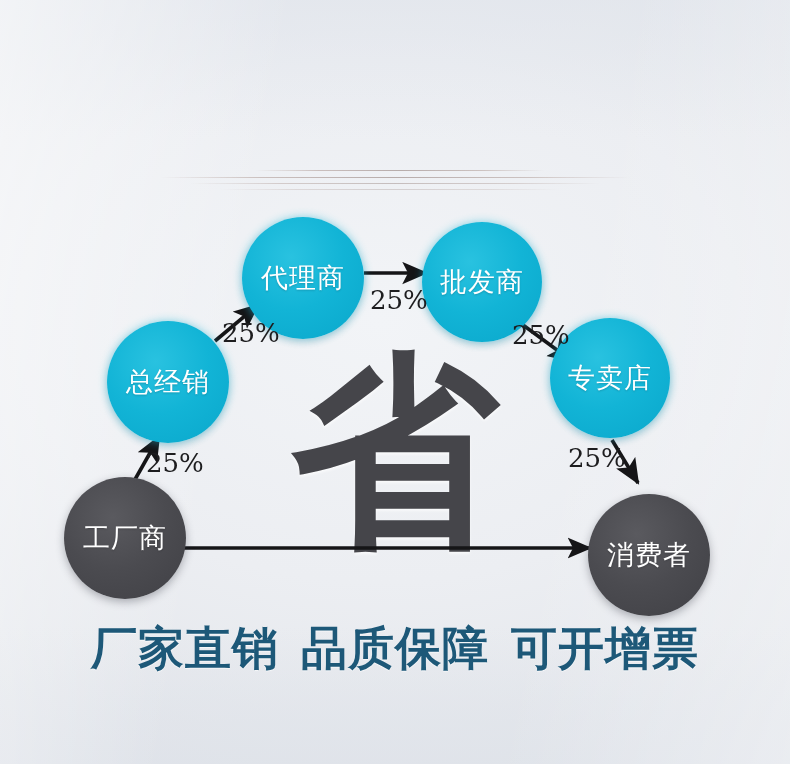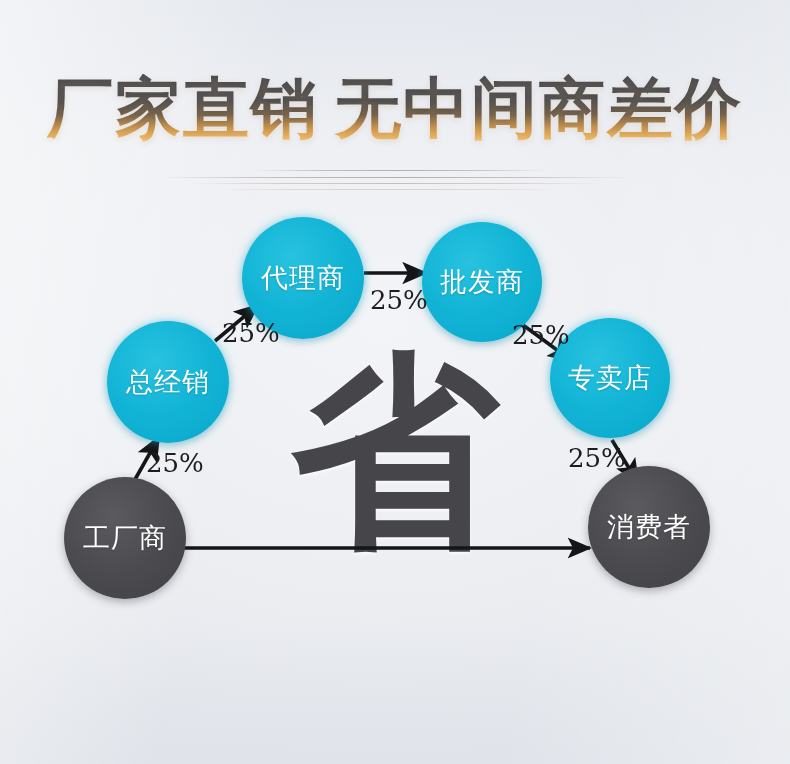--- a/index.html
+++ b/index.html
@@ -123,21 +123,21 @@
     display: block;
     text-shadow: 0 1px 2px rgba(0,0,0,0.18);
   }
 
   
   #node-factory   { left: 64px;  top: 477px; width: 122px; height: 122px; justify-content: center; }
   #node-general   { left: 107px; top: 321px; width: 122px; height: 122px; }
   #node-agent     { left: 242px; top: 217px; width: 122px; height: 122px; }
   #node-wholesale { left: 422px; top: 222px; width: 120px; height: 120px; }
   #node-store     { left: 550px; top: 318px; width: 120px; height: 120px; }
-  #node-consumer  { left: 588px; top: 466px; width: 122px; height: 122px; }
+  #node-consumer  { left: 588px; top: 494px; width: 122px; height: 122px; }
 
   
   .arrows {
     position: absolute;
     left: 0; top: 0;
     width: 790px; height: 764px;
     z-index: 3;
   }
 
   
@@ -185,23 +185,20 @@
     font-family: "DejaVu Sans", "Liberation Sans", sans-serif;
     text-shadow: 0 1px 1px rgba(255,255,255,0.65);
   }
   .slogan .gap2 { display: inline-block; width: 22px; }
 </style>
 </head>
 <body>
 
 <div id="poster">
 
-  <div class="title-wrap">
-    <div class="headline"><span>厂家直销</span><span class="gap"></span><span>无中间商差价</span></div>
-  </div>
 
   <div class="divider">
     <i></i>
     <i></i>
     <i></i>
     <i></i>
   </div>
 
   <div class="big-char">省</div>
 
@@ -244,14 +241,15 @@
     <span>消费者</span>
   </div>
 
   <div class="pct" id="pct-1">25%</div>
   <div class="pct" id="pct-2">25%</div>
   <div class="pct" id="pct-3">25%</div>
   <div class="pct" id="pct-4">25%</div>
   <div class="pct" id="pct-5">25%</div>
 
 
+  <div class="slogan"><span>厂家直销</span><span class="gap2"></span><span>品质保障</span><span class="gap2"></span><span>可开增票</span></div>
 
 </div>
 
 </body></html>

